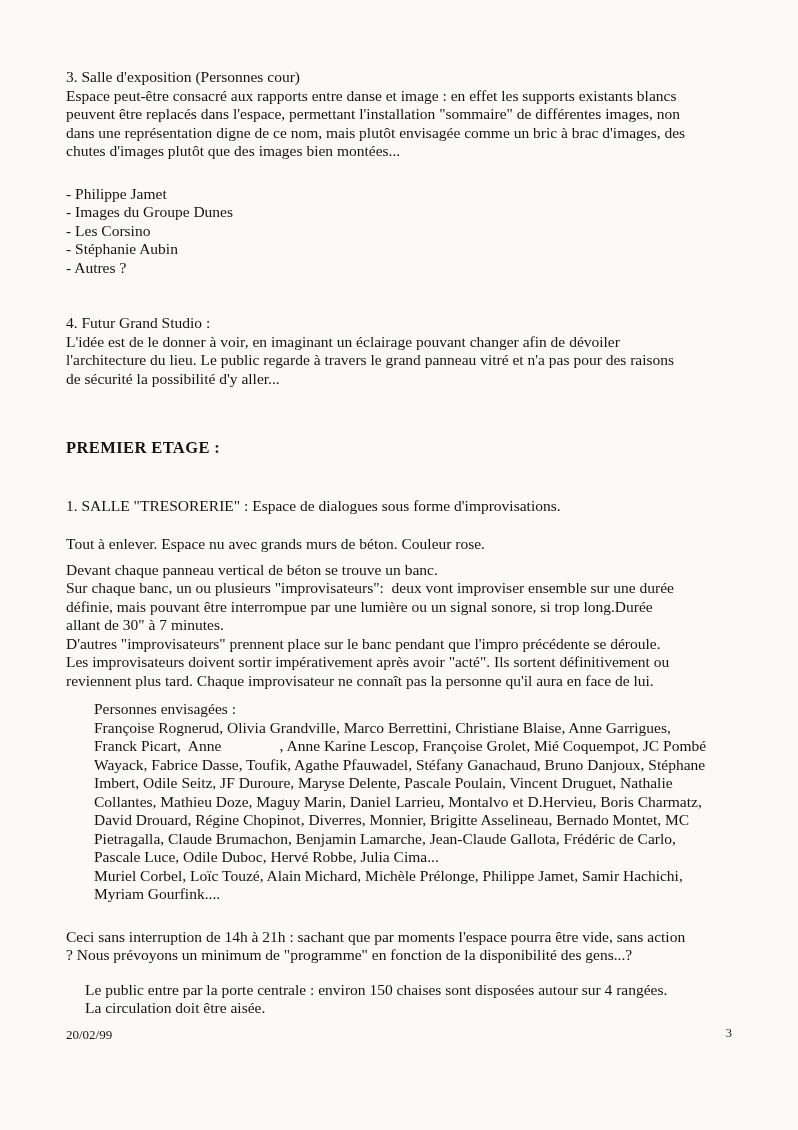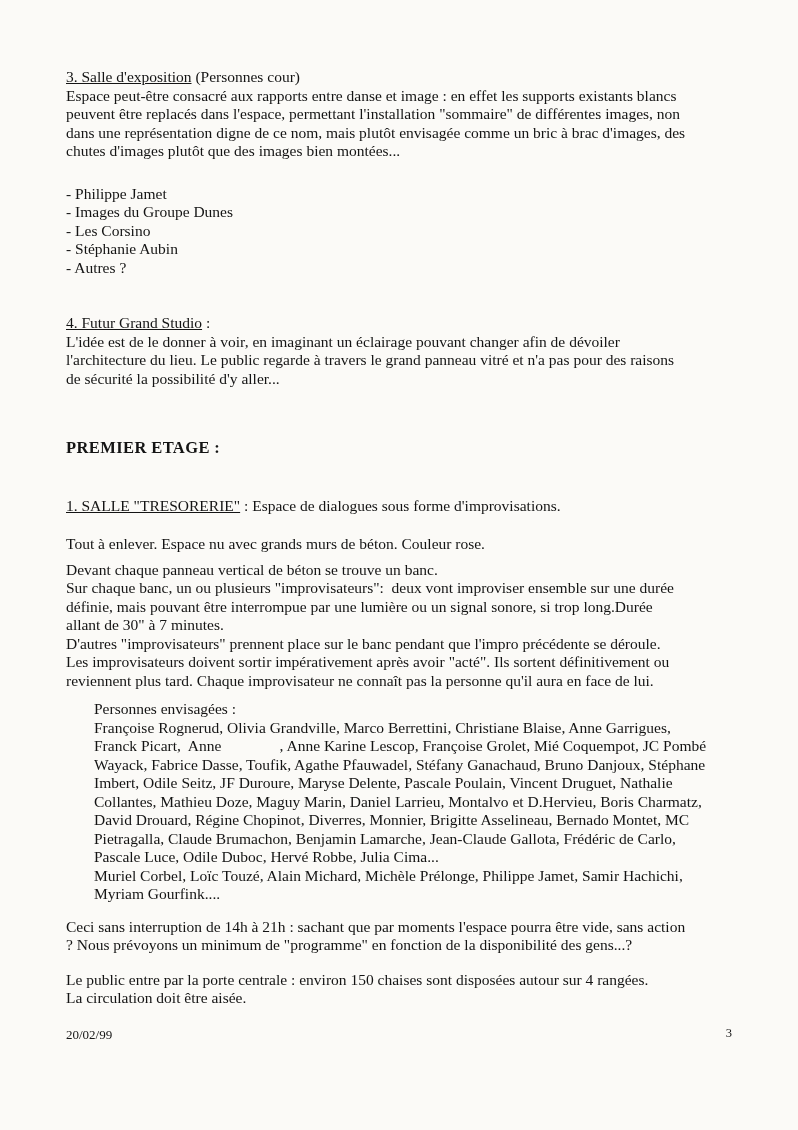--- a/index.html
+++ b/index.html
@@ -13,35 +13,35 @@
   }
   .sheet {
     position: absolute;
     inset: 0;
     padding: 68px 62px 0 66px;
     font-size: 15.5px;
     line-height: 18.5px;
   }
   .line { white-space: pre; }
   .heading-line { white-space: pre; }
-  .underlined { text-decoration: underline; }
+  .underlined { }
   .sec3-list { margin-top: 24px; }
   .sec4 { margin-top: 37px; }
   .floor-heading {
     margin-top: 51px;
     font-weight: bold;
     font-size: 16.5px;
     letter-spacing: 0.4px;
   }
   .salle-heading { margin-top: 39px; }
   .salle-intro { margin-top: 20px; }
   .salle-desc { margin-top: 7px; }
   .people { margin-top: 10px; margin-left: 28px; }
-  .schedule { margin-top: 14px; }
-  .public { margin-top: 16px; }
+  .schedule { margin-top: 24px; }
+  .public { margin-top: 16px; margin-left: 19px; }
   .footer-date {
     position: absolute;
     left: 66px;
     top: 1028px;
     font-size: 13px;
     line-height: 13px;
   }
   .footer-page {
     position: absolute;
     right: 66px;

